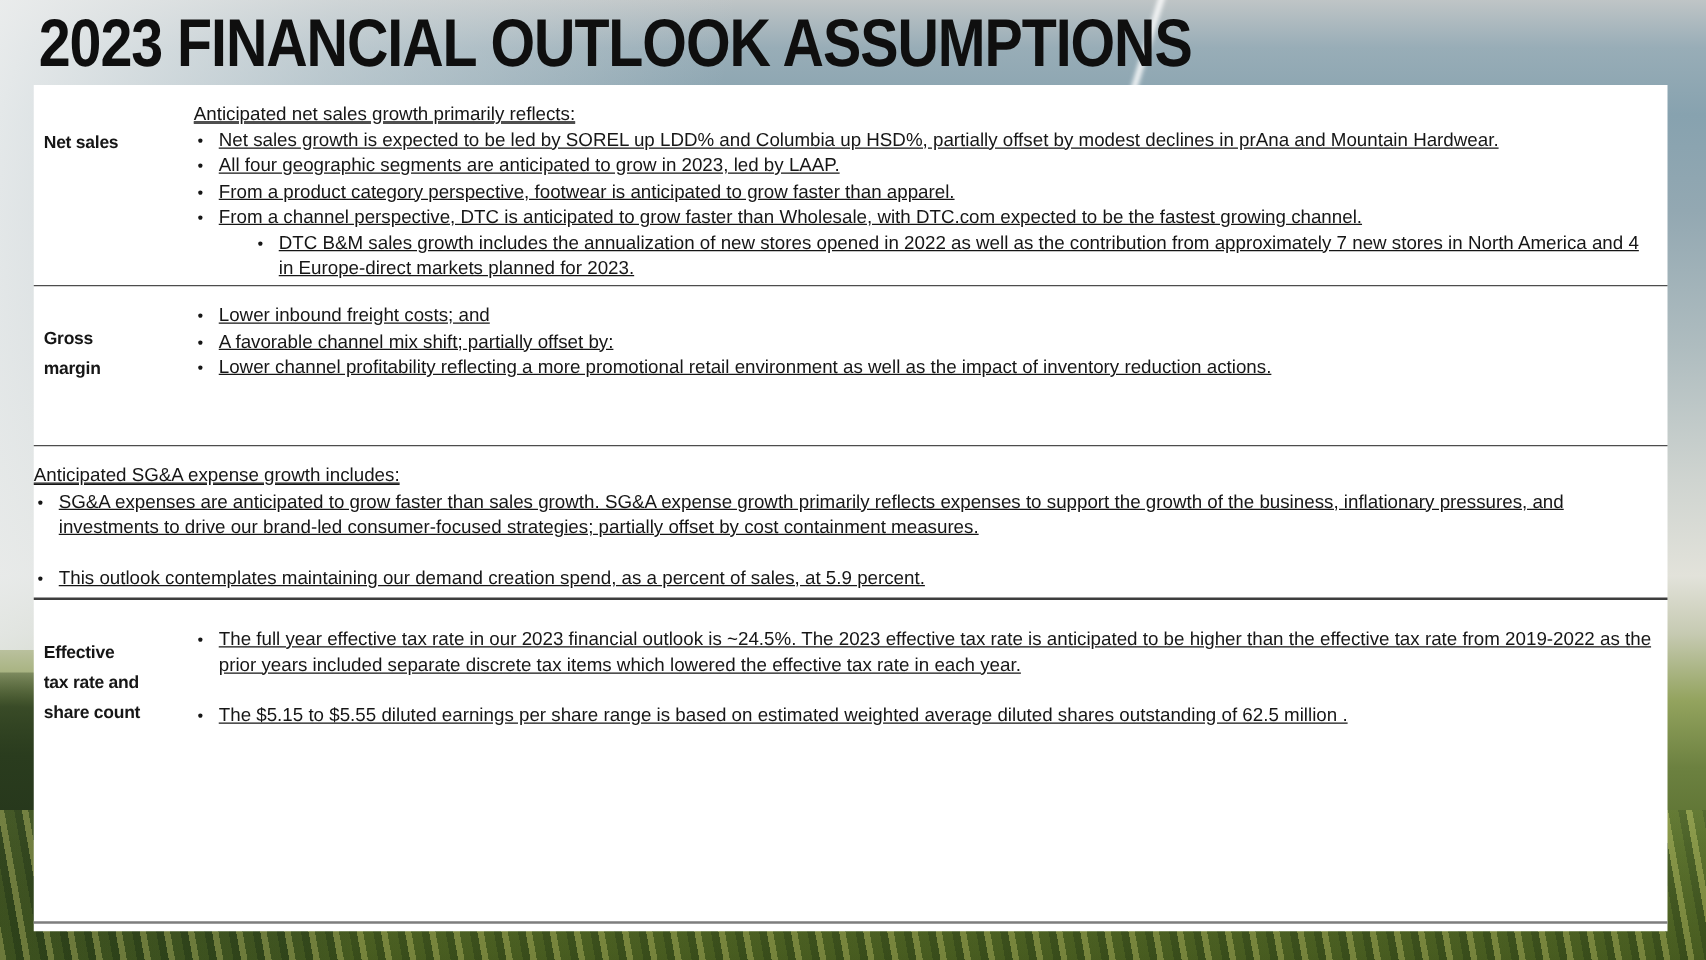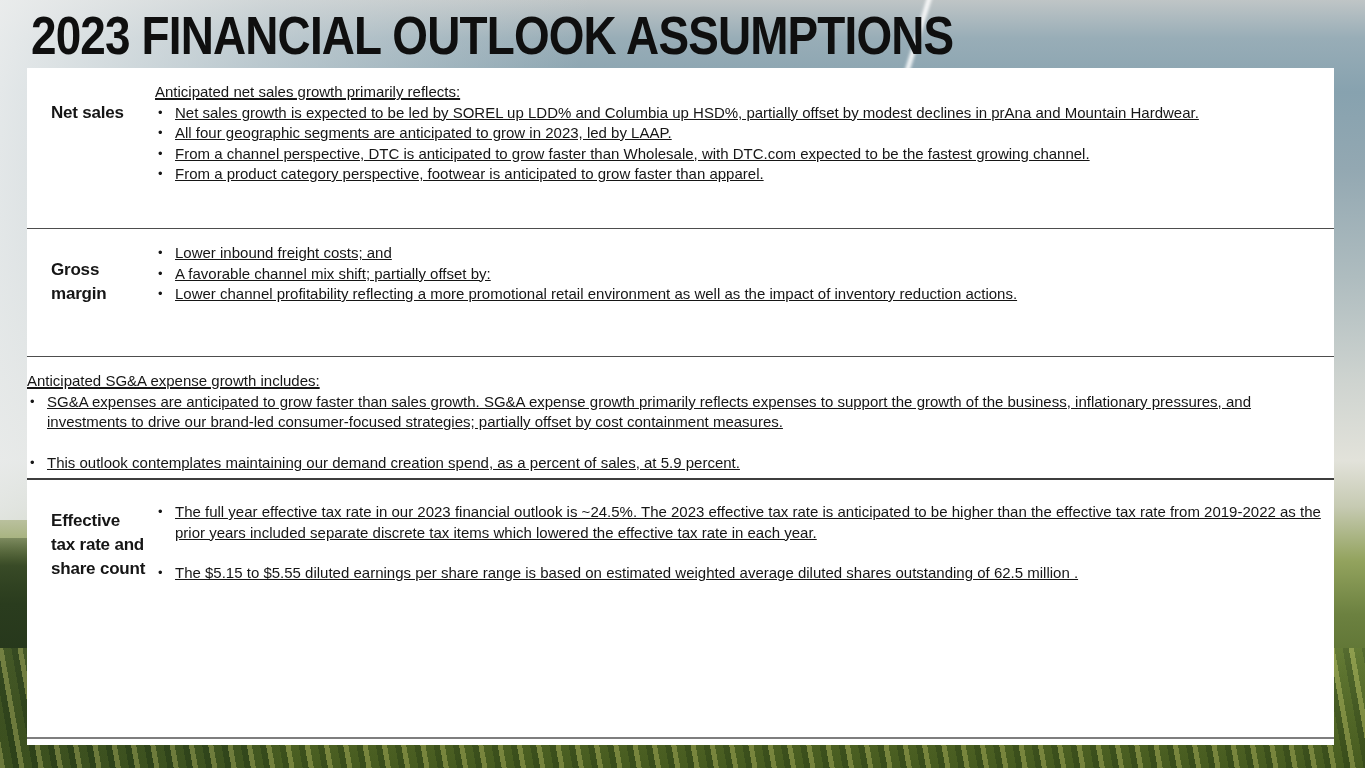--- a/index.html
+++ b/index.html
@@ -100,22 +100,22 @@
 
   .row { display: flex; }
   .row-1 { height: 160px; }
   .row-2 { height: 128px; border-top: 1px solid #4d4d4d; }
   .row-3 { height: 122px; border-top: 1px solid #4d4d4d; }
   .row-4 { flex: 1; border-top: 2px solid #3e3e3e; }
 
   .label-cell {
     width: 128px;
     flex: 0 0 128px;
-    padding: 29px 4px 0 24px;
-    font-size: 17px;
+    padding: 29px 4px 0 8px;
+    font-size: 14px;
     font-weight: 700;
     line-height: 24px;
     white-space: pre-line;
     letter-spacing: -0.2px;
   }
   .row-1 .label-cell { padding-top: 33px; }
 
   .content-cell {
     flex: 1;
     padding: 14px 12px 0 0;
@@ -161,22 +161,23 @@
 
   <div class="panel">
 
     <div class="row row-1">
       <div class="label-cell">Net sales</div>
       <div class="content-cell">
         <div class="row-heading">Anticipated net sales growth primarily reflects:</div>
         <ul class="bullets">
           <li class="l1">Net sales growth is expected to be led by SOREL up LDD% and Columbia up HSD%, partially offset by modest declines in prAna and Mountain Hardwear.</li>
           <li class="l1">All four geographic segments are anticipated to grow in 2023, led by LAAP.</li>
+          <li class="l1">From a product category perspective, footwear is anticipated to grow faster than apparel.</li>
           <li class="l1">From a channel perspective, DTC is anticipated to grow faster than Wholesale, with DTC.com expected to be the fastest growing channel.</li>
-          <li class="l1">From a product category perspective, footwear is anticipated to grow faster than apparel.</li>
+          <li class="l2">DTC B&amp;M sales growth includes the annualization of new stores opened in 2022 as well as the contribution from approximately 7 new stores in North America and 4 in Europe-direct markets planned for 2023.</li>
         </ul>
       </div>
     </div>
 
     <div class="row row-2">
       <div class="label-cell">Gross
 margin</div>
       <div class="content-cell">
         <ul class="bullets">
           <li class="l1">Lower inbound freight costs; and</li>

